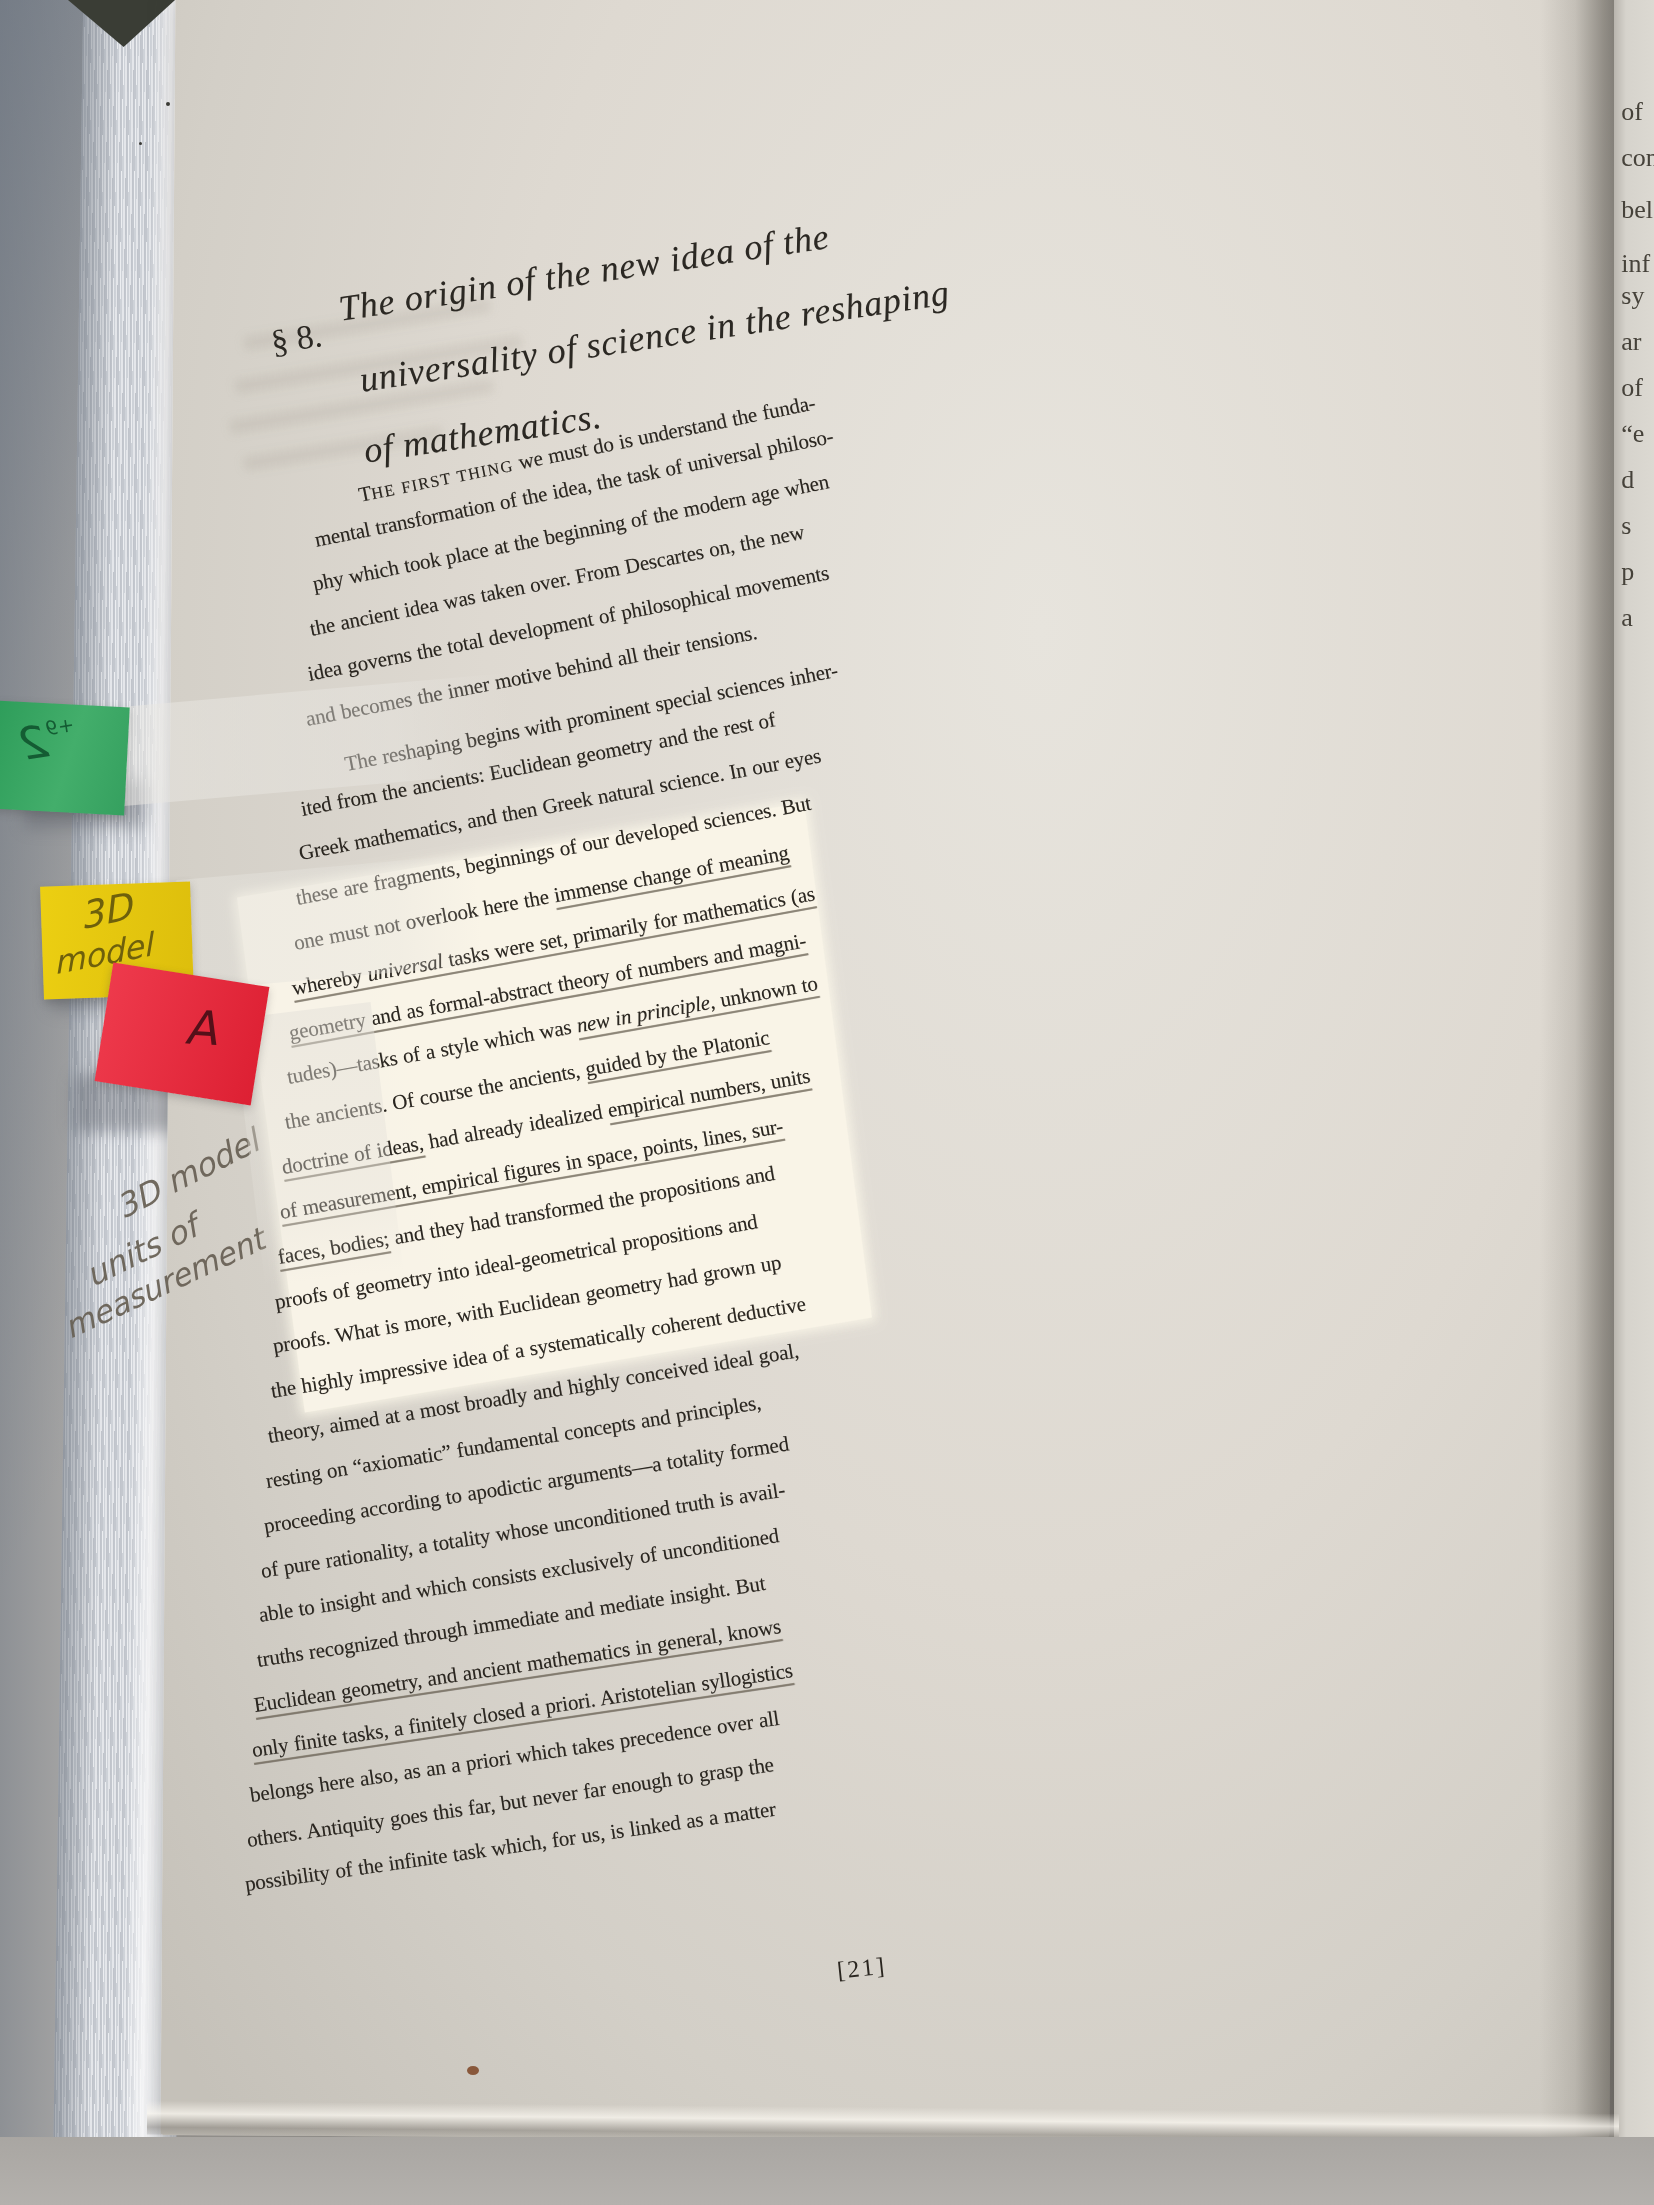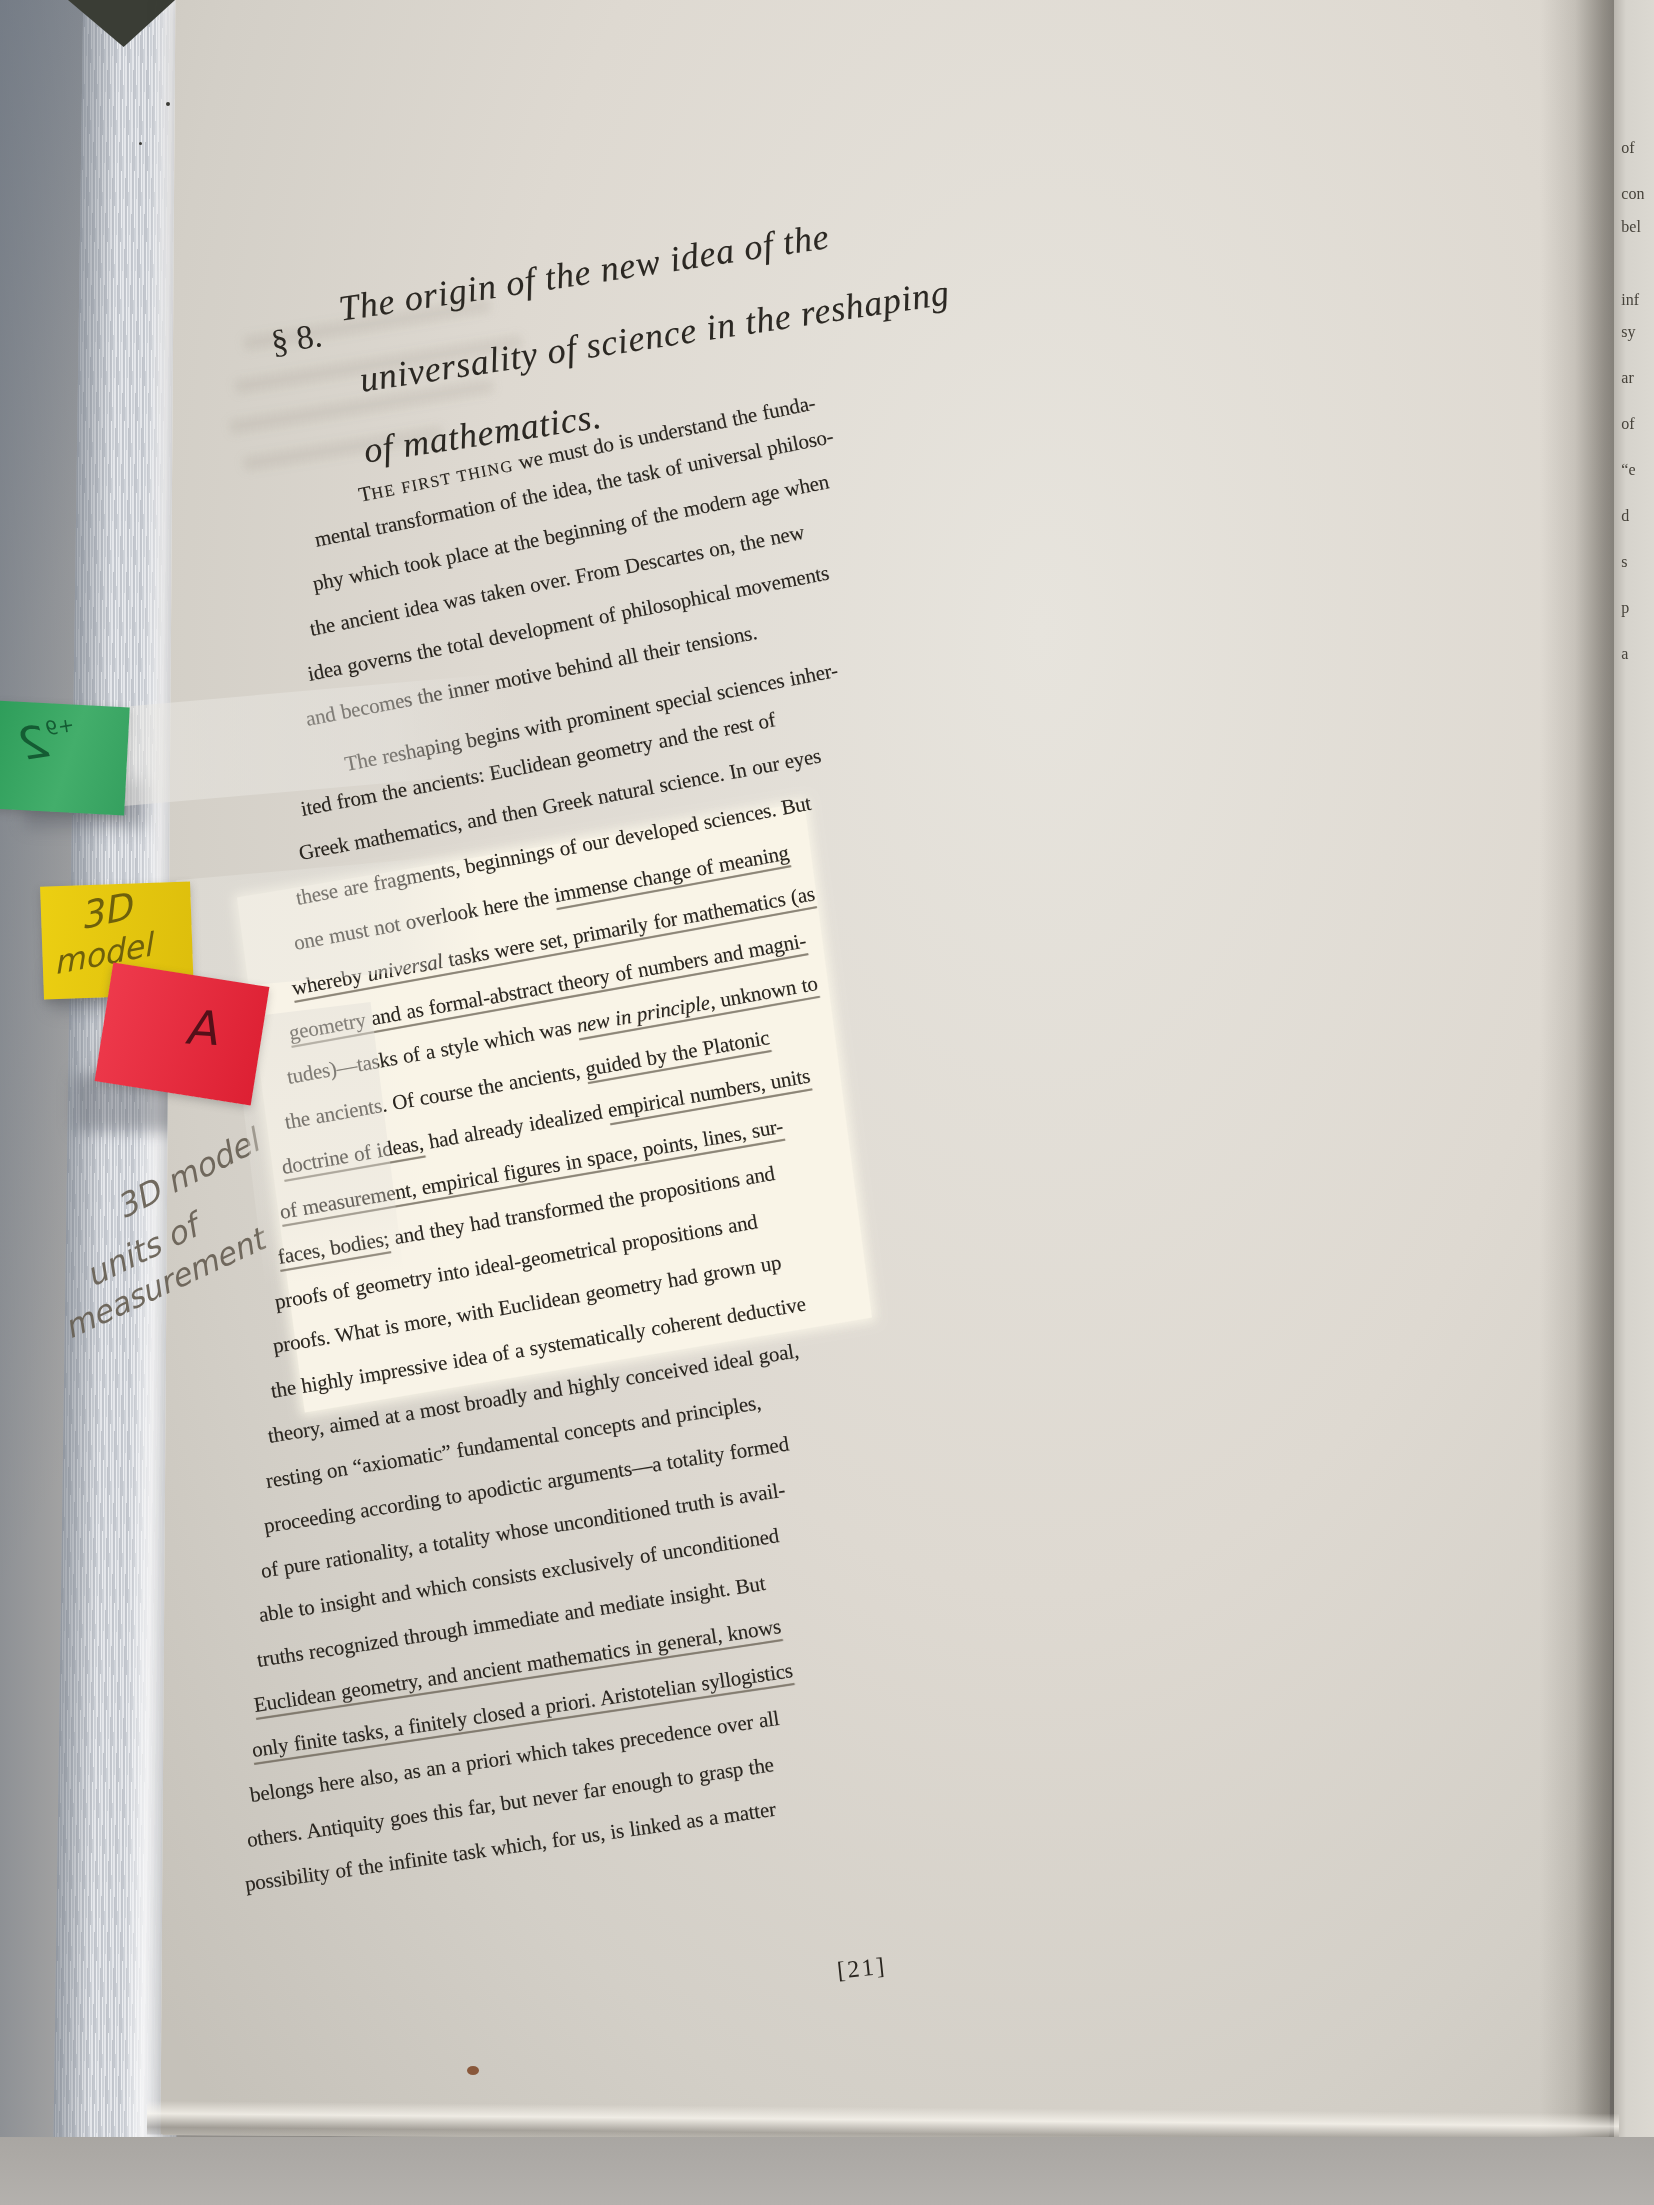--- a/index.html
+++ b/index.html
@@ -81,21 +81,21 @@
 
   .speck{position:absolute;border-radius:50%;background:#3a3a35;}
   .stain{position:absolute;left:467px;top:2066px;width:12px;height:9px;border-radius:50%;
     background:#7c4423;opacity:.85;}
 
   
   .gutter{left:1540px;top:0;width:78px;height:2205px;
     background:linear-gradient(90deg,rgba(0,0,0,0) 0%,rgba(92,88,80,.18) 45%,rgba(73,69,62,.5) 82%,rgba(50,47,42,.55) 100%);}
   .sliver{left:1614px;top:0;width:40px;height:2173px;
     background:linear-gradient(90deg,#b9b5ae 0%,#d6d3cc 30%,#dcd9d2 100%);}
-  .frag{position:absolute;left:7.3px;font-size:16px;line-height:25px;color:#46423a;white-space:nowrap;margin-top:36px;}
+  .frag{position:absolute;left:7.3px;font-size:26px;line-height:25px;color:#46423a;white-space:nowrap;}
 
   .page-bottom-edge{left:147px;top:2107px;width:1472px;height:34px;transform:rotate(.5deg);
     background:linear-gradient(180deg,rgba(250,247,240,0) 0%,rgba(250,247,240,.75) 38%,rgba(118,114,108,.45) 78%,rgba(90,87,82,.15) 100%);}
   .table-bottom{left:0;top:2137px;width:1654px;height:68px;
     background:linear-gradient(180deg,#a9a6a2,#b4b1ad);}
 </style>
 </head>
 <body>
 
 <div class="abs shadow-topleft"></div>
@@ -179,21 +179,21 @@
 </div>
 
 <div class="speck" style="left:166px;top:102px;width:4px;height:4px"></div>
 <div class="speck" style="left:139px;top:142px;width:3.2px;height:3.2px"></div>
 <div class="stain"></div>
 
 <div class="abs gutter"></div>
 <div class="abs sliver" id="sliver">
     <div class="frag" style="top: 99px;">of</div>
     <div class="frag" style="top: 145px;">con</div>
-    <div class="frag" style="top: 178px;">bel</div>
+    <div class="frag" style="top: 197px;">bel</div>
     <div class="frag" style="top: 251px;">inf</div>
     <div class="frag" style="top: 283px;">sy</div>
     <div class="frag" style="top: 329px;">ar</div>
     <div class="frag" style="top: 375px;">of</div>
     <div class="frag" style="top: 421px;">“e</div>
     <div class="frag" style="top: 467px;">d</div>
     <div class="frag" style="top: 513px;">s</div>
     <div class="frag" style="top: 559px;">p</div>
     <div class="frag" style="top: 605px;">a</div>
   </div>

